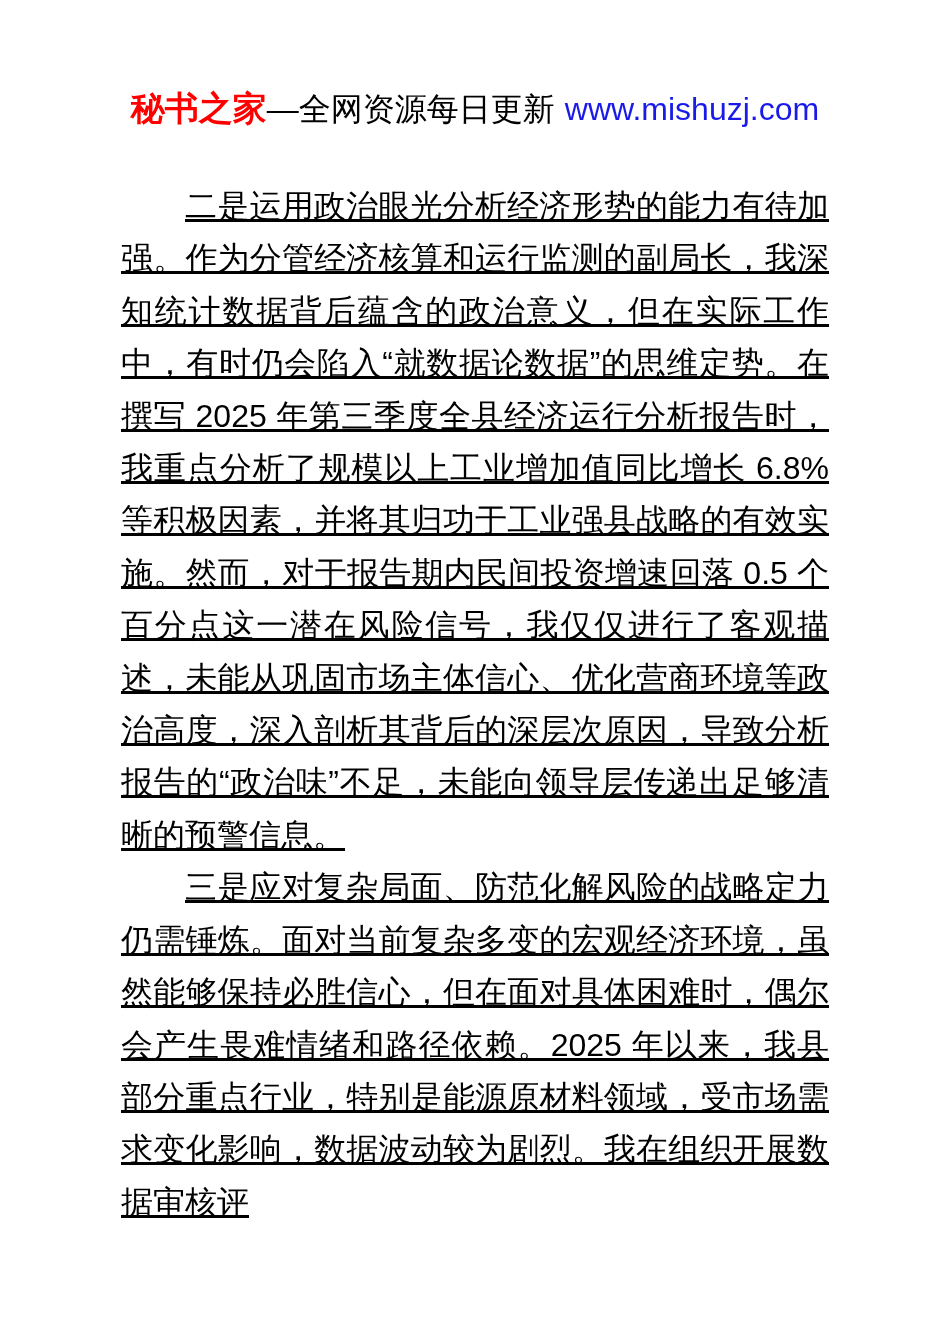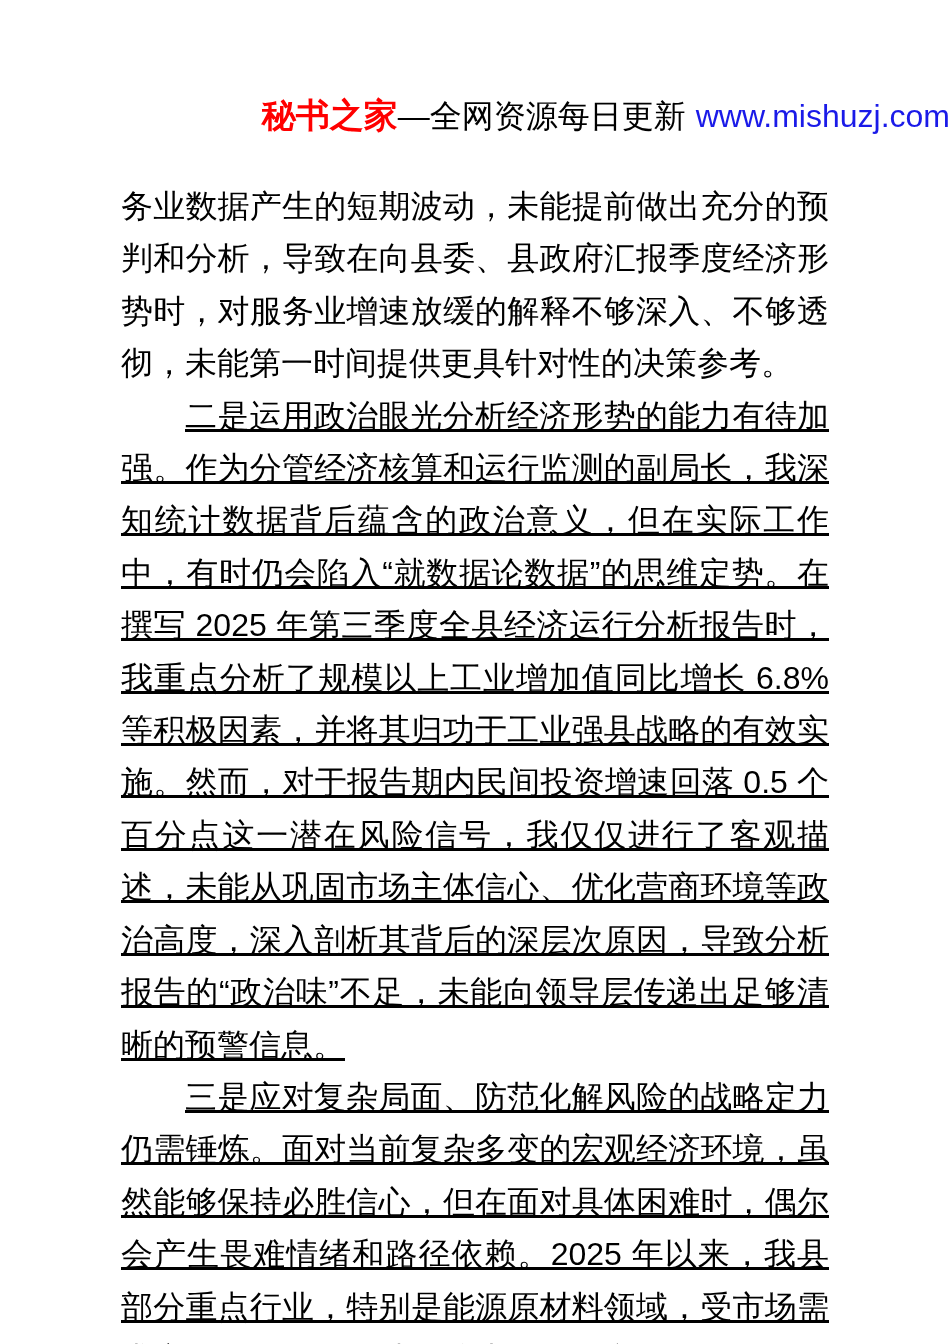--- a/index.html
+++ b/index.html
@@ -15,23 +15,23 @@
     width: 950px;
     height: 1344px;
     background: #ffffff;
     overflow: hidden;
   }
   .header {
     position: absolute;
     top: 84px;
     left: 0;
     width: 100%;
-    text-align: right;
+    text-align: center;
     font-size: 32px;
-    line-height: 62px;
+    line-height: 48px;
     white-space: nowrap;
   }
   .site-name {
     font-size: 34px;
     font-weight: bold;
   }
   .tagline {
     font-size: 32px;
     font-weight: normal;
   }
@@ -61,17 +61,16 @@
 </style>
 </head>
 <body>
 
 <div class="page">
   <div class="header">
     <span class="site-name" style="color: rgb(255, 0, 0);">秘书之家</span><span class="tagline" style="color: rgb(0, 0, 0);">—全网资源每日更新</span><span class="url" style="color: rgb(26, 26, 232);">www.mishuzj.com</span>
   </div>
   <div class="content">
 
-  <p class="para">务业数据产生的短期波动，未能提前做出充分的预判和分析，导致在向县委、县政府汇报季度经济形势时，对服务业增速放缓的解释不够深入、不够透彻，未能第一时间提供更具针对性的决策参考。</p>
       <p class="para indent">二是运用政治眼光分析经济形势的能力有待加强。作为分管经济核算和运行监测的副局长，我深知统计数据背后蕴含的政治意义，但在实际工作中，有时仍会陷入“就数据论数据”的思维定势。在撰写 2025 年第三季度全县经济运行分析报告时，我重点分析了规模以上工业增加值同比增长 6.8%等积极因素，并将其归功于工业强县战略的有效实施。然而，对于报告期内民间投资增速回落 0.5 个百分点这一潜在风险信号，我仅仅进行了客观描述，未能从巩固市场主体信心、优化营商环境等政治高度，深入剖析其背后的深层次原因，导致分析报告的“政治味”不足，未能向领导层传递出足够清晰的预警信息。</p>
       <p class="para indent">三是应对复杂局面、防范化解风险的战略定力仍需锤炼。面对当前复杂多变的宏观经济环境，虽然能够保持必胜信心，但在面对具体困难时，偶尔会产生畏难情绪和路径依赖。2025 年以来，我县部分重点行业，特别是能源原材料领域，受市场需求变化影响，数据波动较为剧烈。我在组织开展数据审核评</p>
     </div>
 </div>
 
 </body></html>

